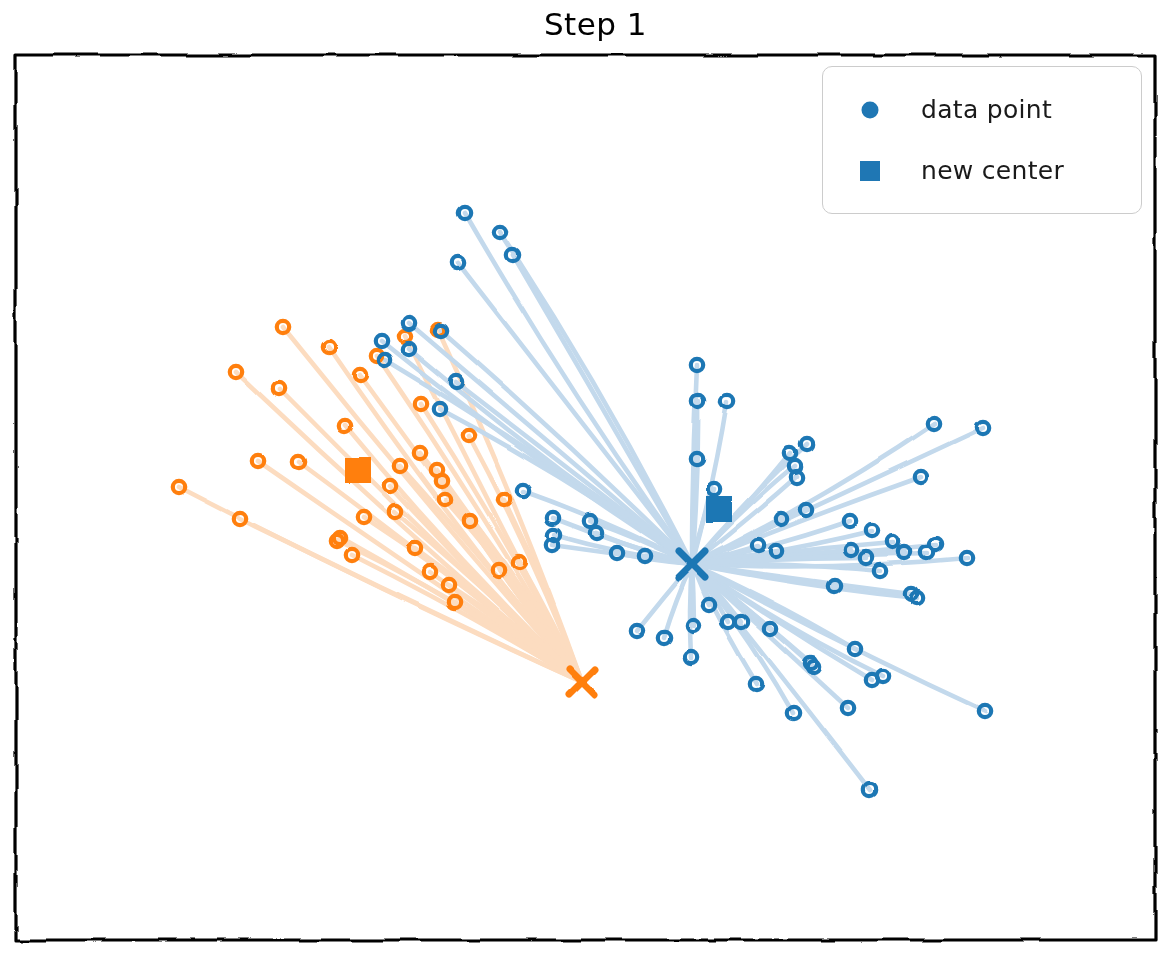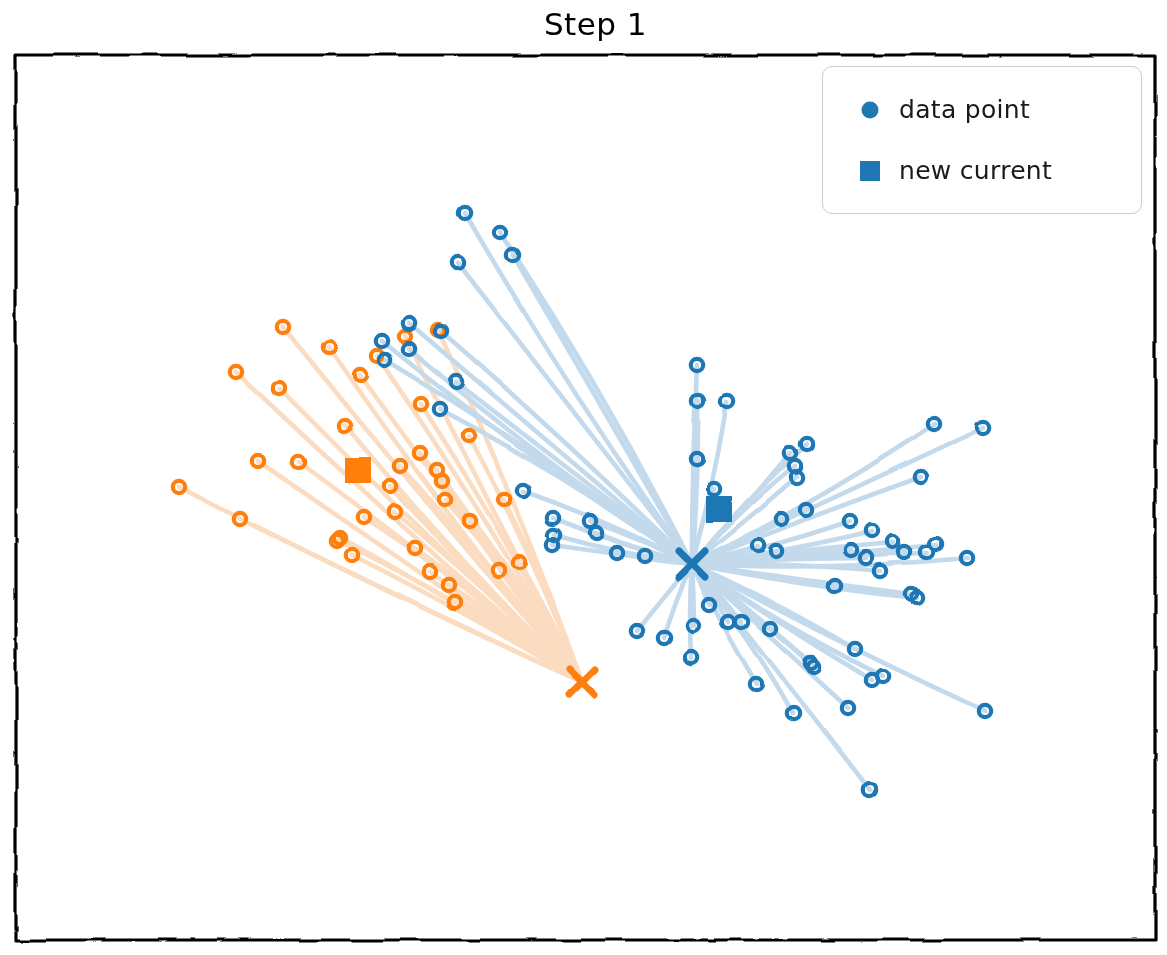--- a/index.html
+++ b/index.html
@@ -34,21 +34,21 @@
     border-radius:10px;
     box-sizing:border-box;
   }
   .legend-rows{
     position:absolute;left:0;top:0;width:100%;height:100%;
     padding:12px 14px 12px 18px;
     box-sizing:border-box;
     display:flex;flex-direction:column;justify-content:space-around;
   }
   .legend-row{
-    display:flex;align-items:center;height:44px;
+    display:flex;align-items:center;height:44px;gap:22px;
   }
   .legend-mark{
     width:58px;height:30px;
     display:flex;align-items:center;justify-content:center;
     flex:0 0 58px;
   }
   .legend-label{
     font-family:"DejaVu Sans", sans-serif;
     font-size:25px;
     color:#1a1a1a;
@@ -323,19 +323,19 @@
         <span class="legend-label">data point</span>
       </div>
 
 
       <div class="legend-row">
         <span class="legend-mark">
           <svg width="30" height="30" viewBox="0 0 30 30">
             <rect x="5" y="5" width="20" height="20" fill="#1f77b4"></rect>
           </svg>
         </span>
-        <span class="legend-label">new current</span>
+        <span class="legend-label">new center</span>
       </div>
 
     </div>
   </div>
 
 </div>
 
 </body></html>

